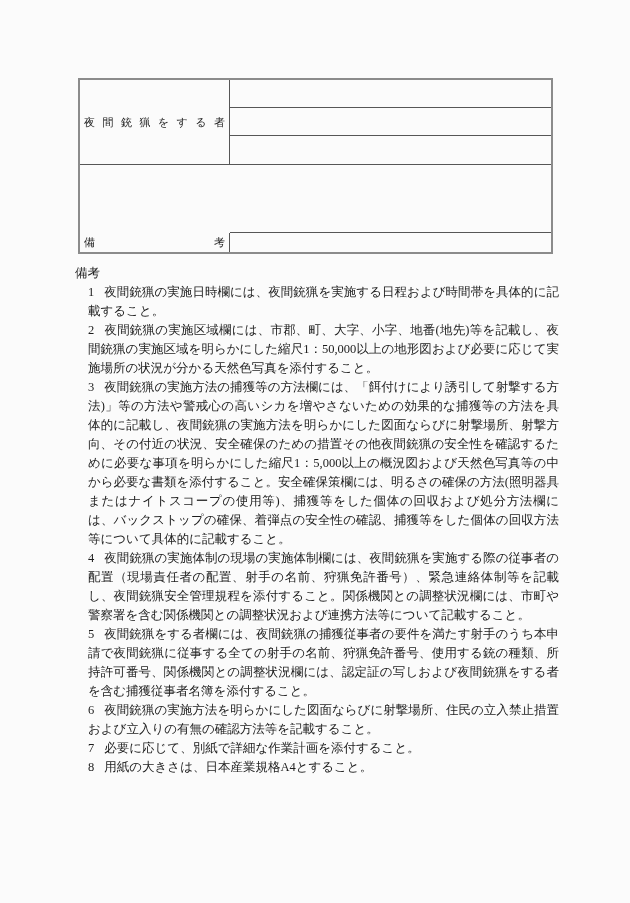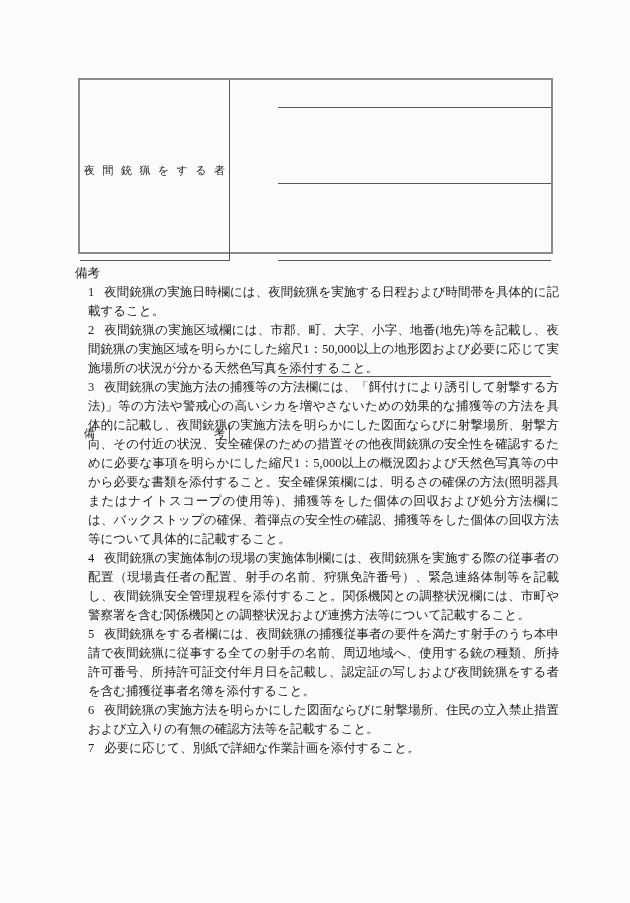--- a/index.html
+++ b/index.html
@@ -22,21 +22,20 @@
   .form-table {
     position: absolute;
     left: 78px;
     top: 78px;
     width: 475px;
     height: 176px;
     display: grid;
     grid-template-columns: 150px 1fr;
     grid-template-rows: 28px 28px 29px 68px 1fr;
     border: 2px solid #8b8b8b;
-    gap: 48px;
   }
   .label-cell {
     border-right: 1px solid #565656;
     display: flex;
     flex-direction: column;
     justify-content: center;
     padding: 0 4px;
     font-size: 11px;
     letter-spacing: 0;
   }
@@ -108,23 +107,26 @@
     <div class="note-item">
       <span class="note-num">2</span><span class="note-text">夜間銃猟の実施区域欄には、市郡、町、大字、小字、地番(地先)等を記載し、夜間銃猟の実施区域を明らかにした縮尺1：50,000以上の地形図および必要に応じて実施場所の状況が分かる天然色写真を添付すること。</span>
     </div>
     <div class="note-item">
       <span class="note-num">3</span><span class="note-text">夜間銃猟の実施方法の捕獲等の方法欄には、「餌付けにより誘引して射撃する方法)」等の方法や警戒心の高いシカを増やさないための効果的な捕獲等の方法を具体的に記載し、夜間銃猟の実施方法を明らかにした図面ならびに射撃場所、射撃方向、その付近の状況、安全確保のための措置その他夜間銃猟の安全性を確認するために必要な事項を明らかにした縮尺1：5,000以上の概況図および天然色写真等の中から必要な書類を添付すること。安全確保策欄には、明るさの確保の方法(照明器具またはナイトスコープの使用等)、捕獲等をした個体の回収および処分方法欄には、バックストップの確保、着弾点の安全性の確認、捕獲等をした個体の回収方法等について具体的に記載すること。</span>
     </div>
     <div class="note-item">
       <span class="note-num">4</span><span class="note-text">夜間銃猟の実施体制の現場の実施体制欄には、夜間銃猟を実施する際の従事者の配置（現場責任者の配置、射手の名前、狩猟免許番号）、緊急連絡体制等を記載し、夜間銃猟安全管理規程を添付すること。関係機関との調整状況欄には、市町や警察署を含む関係機関との調整状況および連携方法等について記載すること。</span>
     </div>
     <div class="note-item">
-      <span class="note-num">5</span><span class="note-text">夜間銃猟をする者欄には、夜間銃猟の捕獲従事者の要件を満たす射手のうち本申請で夜間銃猟に従事する全ての射手の名前、周辺地域へ、使用する銃の種類、所持許可番号、所持許可証交付年月日を記載し、認定証の写しおよび夜間銃猟をする者を含む捕獲従事者名簿を添付すること。</span>
+      <span class="note-num">5</span><span class="note-text">夜間銃猟をする者欄には、夜間銃猟の捕獲従事者の要件を満たす射手のうち本申請で夜間銃猟に従事する全ての射手の名前、狩猟免許番号、使用する銃の種類、所持許可番号、関係機関との調整状況欄には、認定証の写しおよび夜間銃猟をする者を含む捕獲従事者名簿を添付すること。</span>
     </div>
     <div class="note-item">
       <span class="note-num">6</span><span class="note-text">夜間銃猟の実施方法を明らかにした図面ならびに射撃場所、住民の立入禁止措置および立入りの有無の確認方法等を記載すること。</span>
     </div>
     <div class="note-item">
       <span class="note-num">7</span><span class="note-text">必要に応じて、別紙で詳細な作業計画を添付すること。</span>
     </div>
+    <div class="note-item">
+      <span class="note-num">8</span><span class="note-text">用紙の大きさは、日本産業規格A4とすること。</span>
+    </div>
   </div>
 
 </div>
 
 </body></html>

